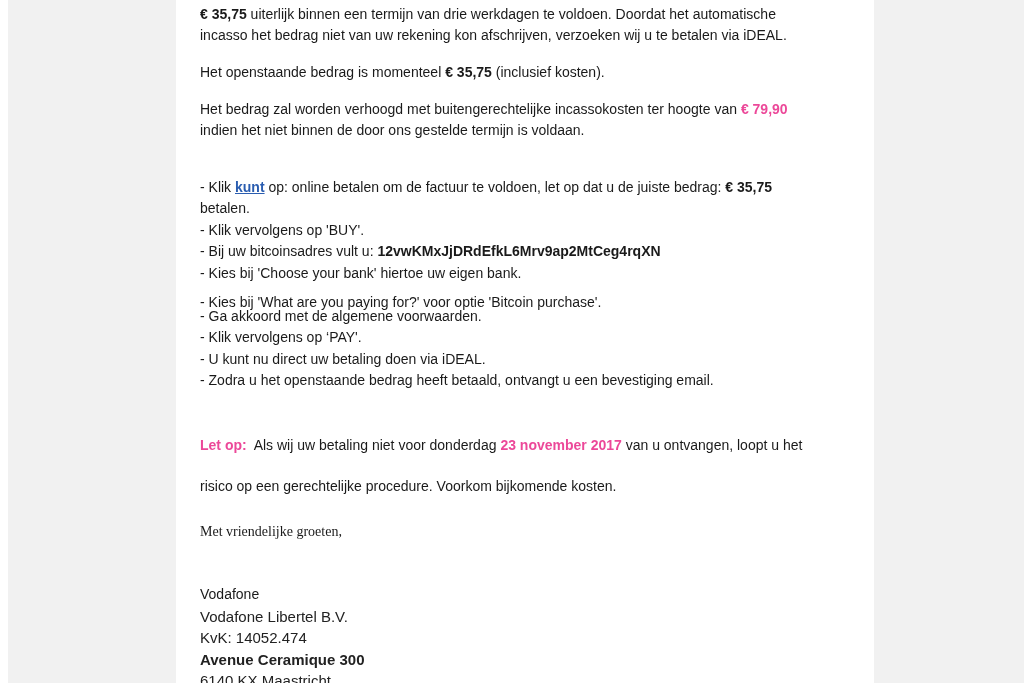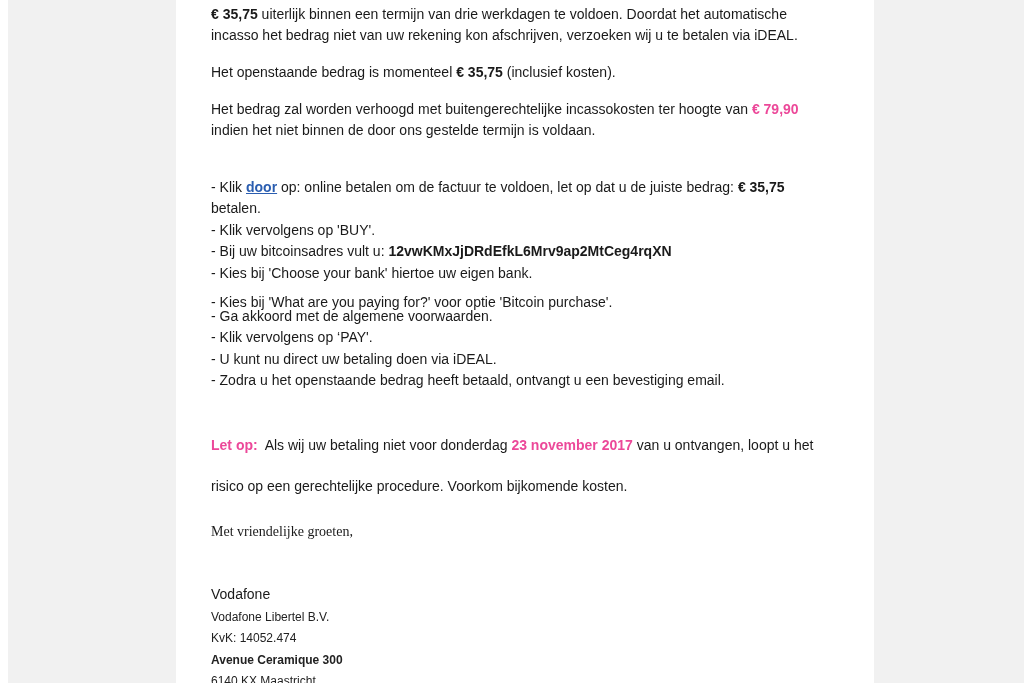--- a/index.html
+++ b/index.html
@@ -15,25 +15,25 @@
     background: #f1f1f1;
   }
   .card {
     position: absolute; left: 168px; top: 0; width: 698px; height: 683px;
     background: #ffffff;
   }
   .content {
     position: absolute; left: 23px; top: 0; width: 660px;
     font-size: 14px; line-height: 21px;
   }
-  .p { position: absolute; left: 12px; white-space: nowrap; }
+  .p { position: absolute; left: 1px; white-space: nowrap; }
   b { font-weight: bold; }
   .red { color: #ec4899; font-weight: bold; }
   a.link { color: #2a5db0; font-weight: bold; text-decoration: underline; }
-  .small { font-size: 12px; line-height: 12px; color: #222; }
+  .small { font-size: 15px; line-height: 12px; color: #222; }
 </style>
 </head>
 <body>
 
 <div class="outer">
   <div class="card">
     <div class="content">
 
       <div class="p" style="top:4px;">
         <b>€ 35,75</b><span> uiterlijk binnen een termijn van drie werkdagen te voldoen. Doordat het automatische</span>
@@ -43,21 +43,21 @@
       <div class="p" style="top:62px;">
         <span>Het openstaande bedrag is momenteel </span><b>€ 35,75</b><span> (inclusief kosten).</span>
       </div>
 
       <div class="p" style="top:99px;">
         <span>Het bedrag zal worden verhoogd met buitengerechtelijke incassokosten ter hoogte van </span><span class="red">€ 79,90</span>
       </div>
       <div class="p" style="top:120px;">indien het niet binnen de door ons gestelde termijn is voldaan.</div>
 
       <div class="p" style="top:177px;">
-        <span>- Klik </span><a class="link" href="#">door</a><span> op: online betalen om de factuur te voldoen, let op dat u de juiste bedrag: </span><b>€ 35,75</b>
+        <span>- Klik </span><a class="link" href="#">kunt</a><span> op: online betalen om de factuur te voldoen, let op dat u de juiste bedrag: </span><b>€ 35,75</b>
       </div>
       <div class="p" style="top:198px;">betalen.</div>
       <div class="p" style="top:220px;">- Klik vervolgens op 'BUY'.</div>
       <div class="p" style="top:241px;">
         <span>- Bij uw bitcoinsadres vult u: </span><b>12vwKMxJjDRdEfkL6Mrv9ap2MtCeg4rqXN</b>
       </div>
       <div class="p" style="top:263px;">- Kies bij 'Choose your bank'  hiertoe uw eigen bank.</div>
       <div class="p" style="top:284px;margin-top:8px;">- Kies bij 'What are you paying for?' voor optie 'Bitcoin purchase'.</div>
       <div class="p" style="top:306px;">- Ga akkoord met de algemene voorwaarden.</div>
       <div class="p" style="top:327px;">- Klik vervolgens op ‘PAY'.</div>

